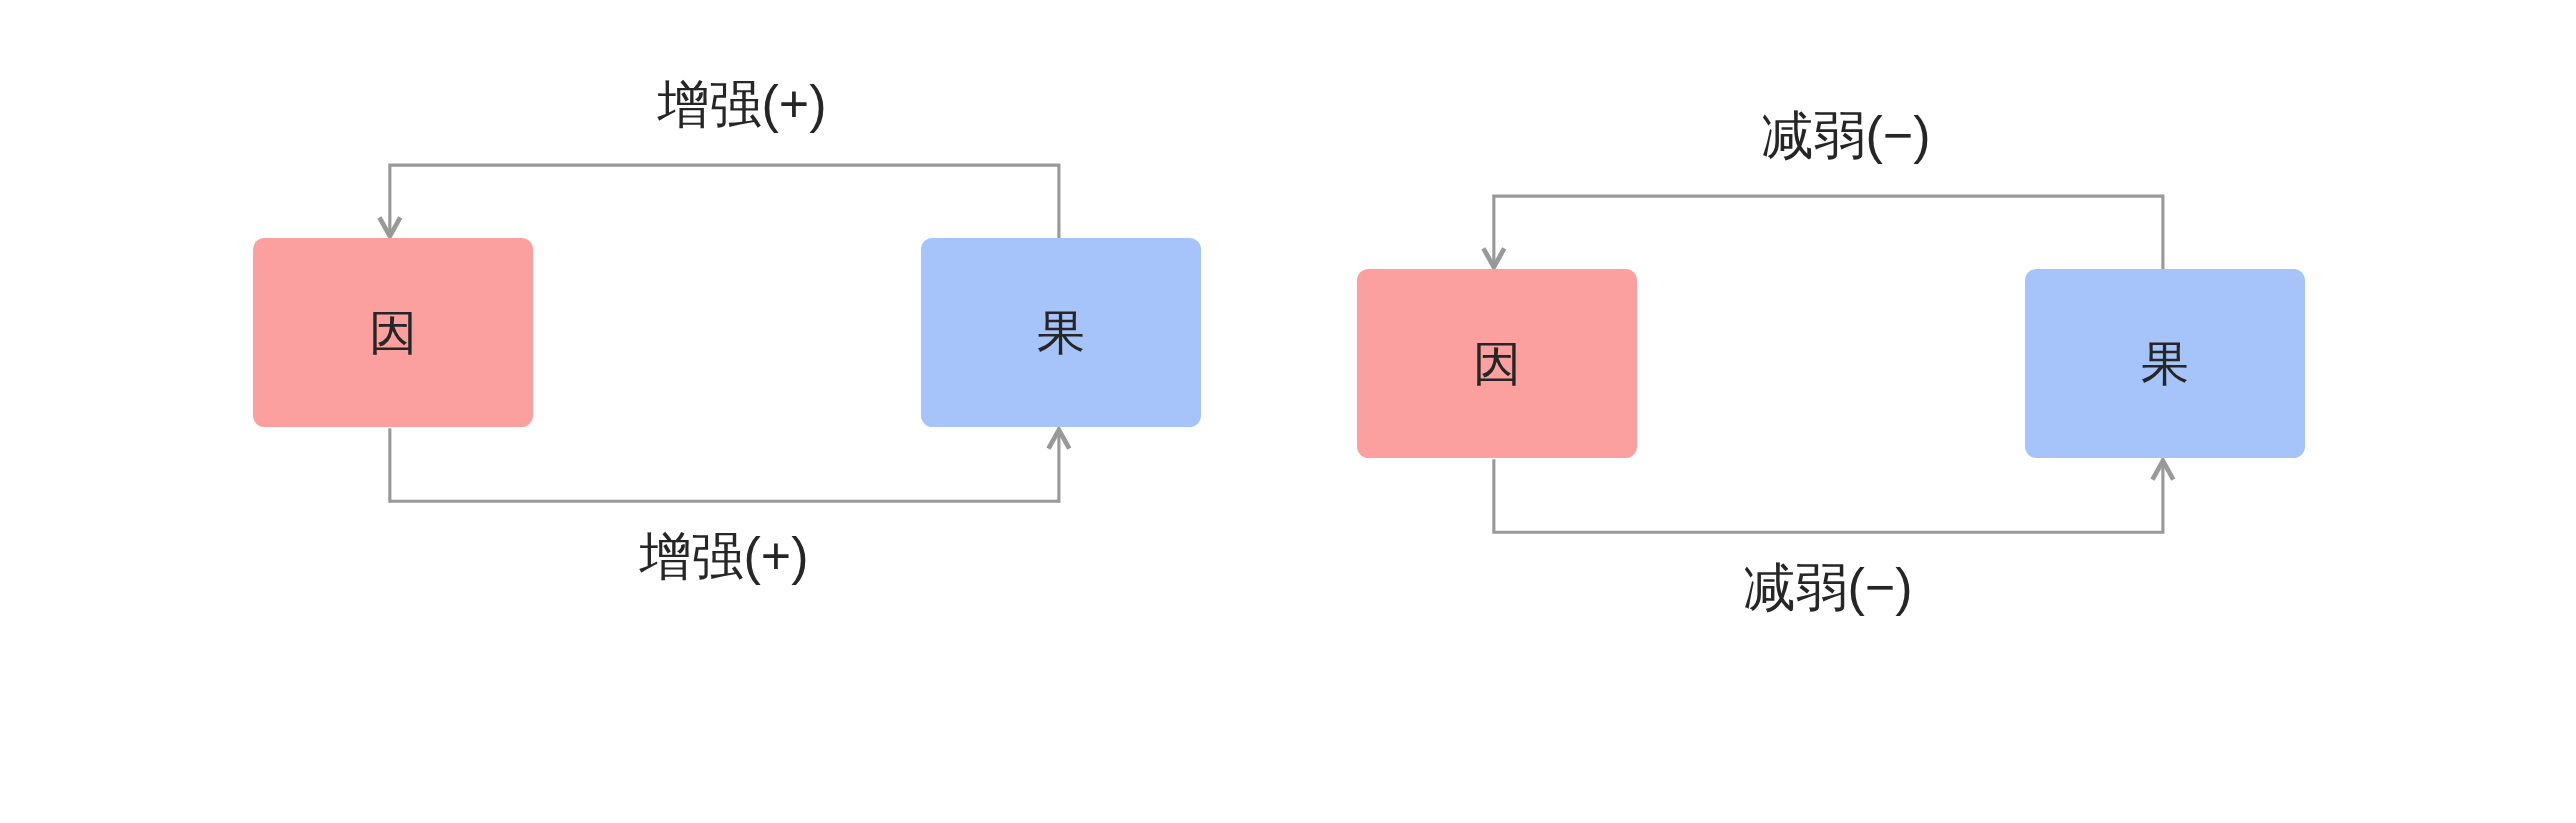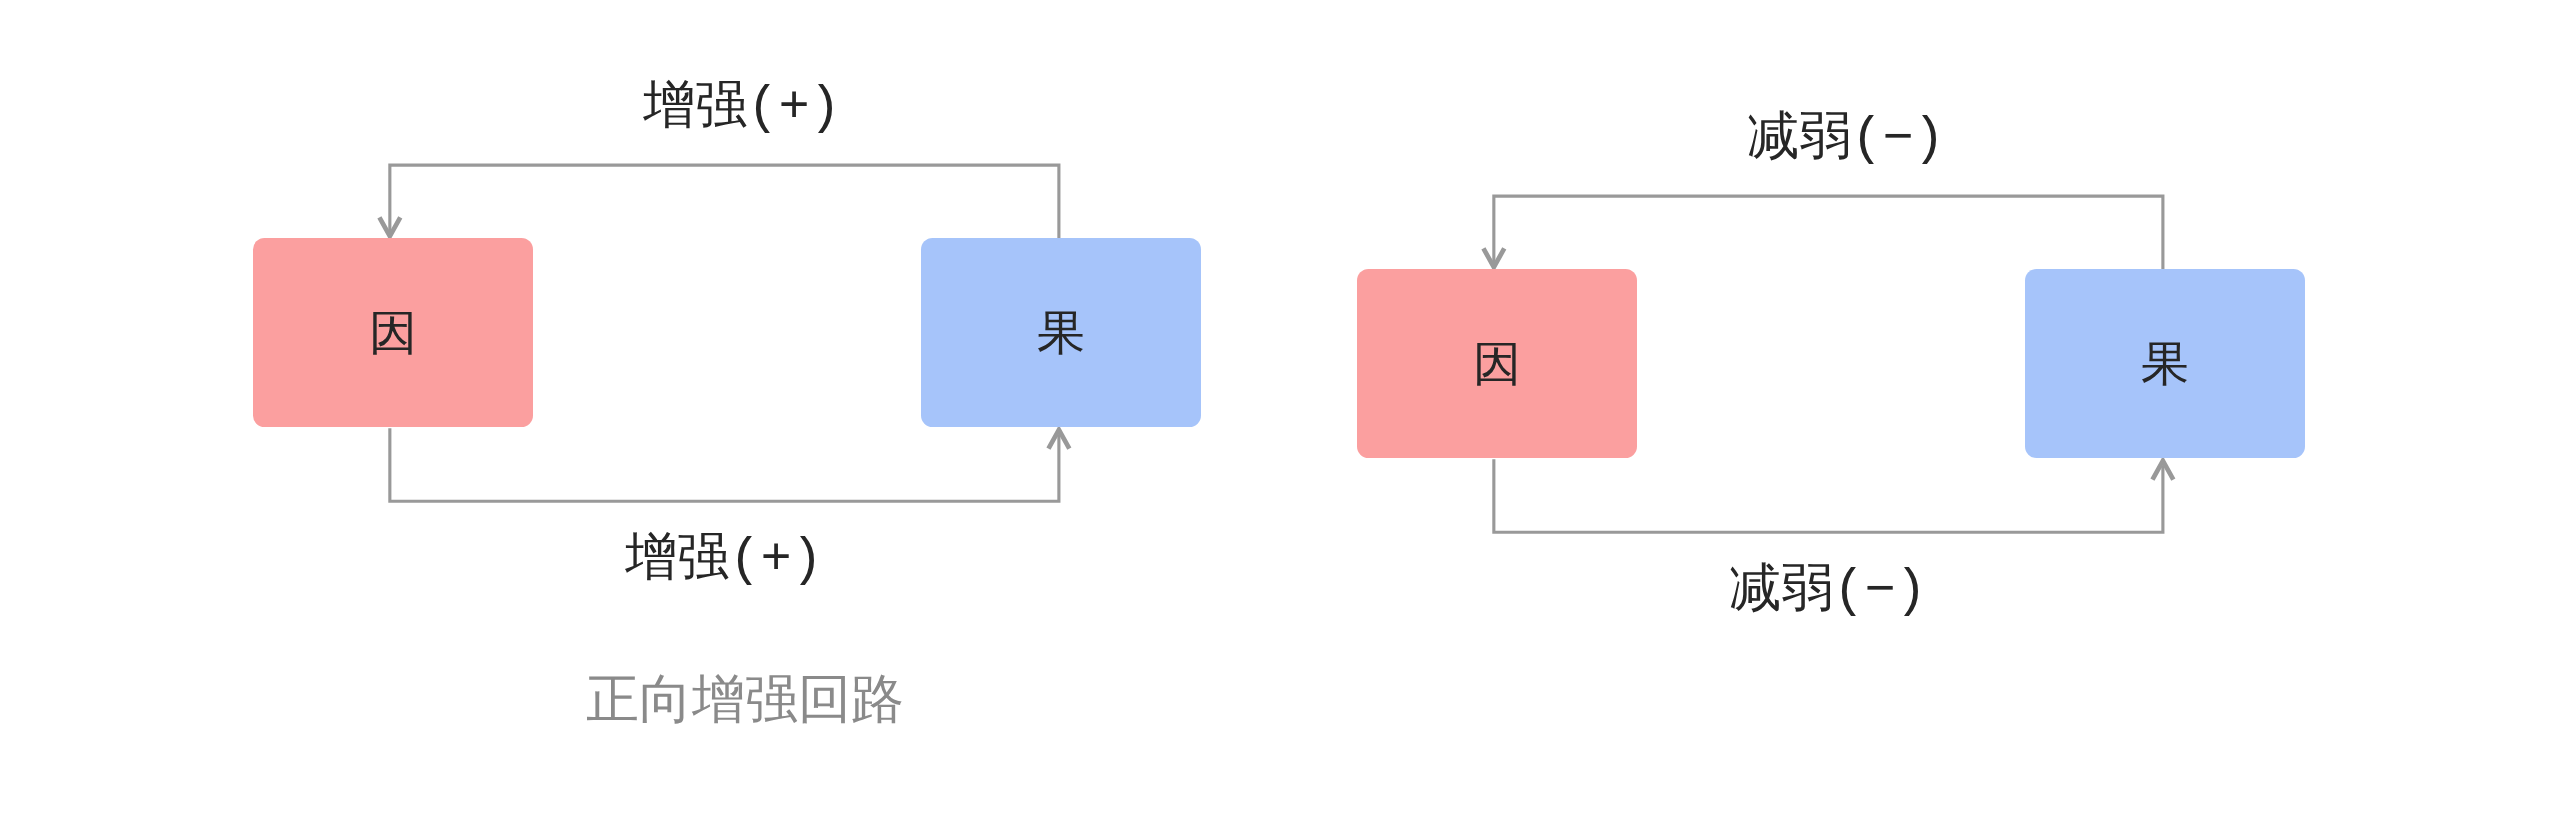--- a/index.html
+++ b/index.html
@@ -10,21 +10,21 @@
     --edge-label-text:#262626;
     --caption-text:#8A8A8A;
     --bg:#FFFFFF;
   }
   html,body{margin:0;padding:0;background:var(--bg);}
   .canvas{
     position:relative;
     width:2576px;height:824px;
     background:var(--bg);
     overflow:hidden;
-    font-family:Liberation Mono, monospace;
+    font-family:Liberation Sans, sans-serif;
   }
   .diagram{
     position:absolute;top:0;left:0;
     width:1288px;height:824px;
   }
   .diagram.right{left:1104px;margin-top:31px;}
   .connectors{
     position:absolute;left:0;top:0;
     width:1288px;height:824px;
     display:block;
@@ -81,21 +81,20 @@
       <path class="edge-arrow" d="M 2009 859 L 2029 823 L 2049 859"></path>
     </svg>
     <div class="edge-label top">增强(+)</div>
     <div class="node cause">
       <span>因</span>
     </div>
     <div class="node effect">
       <span>果</span>
     </div>
     <div class="edge-label bottom">增强(+)</div>
-    <div class="caption">正向增强回路</div>
   </div>
 
   <div class="diagram right">
     <svg class="connectors" viewBox="0 0 2468 1578" xmlns="http://www.w3.org/2000/svg">
       <path class="edge-line" d="M 2029 457 L 2029 316 L 747 316 L 747 446"></path>
       <path class="edge-arrow" d="M 727 416 L 747 452 L 767 416"></path>
       <path class="edge-line" d="M 747 820 L 747 960 L 2029 960 L 2029 832"></path>
       <path class="edge-arrow" d="M 2009 859 L 2029 823 L 2049 859"></path>
     </svg>
     <div class="edge-label top">减弱(−)</div>

